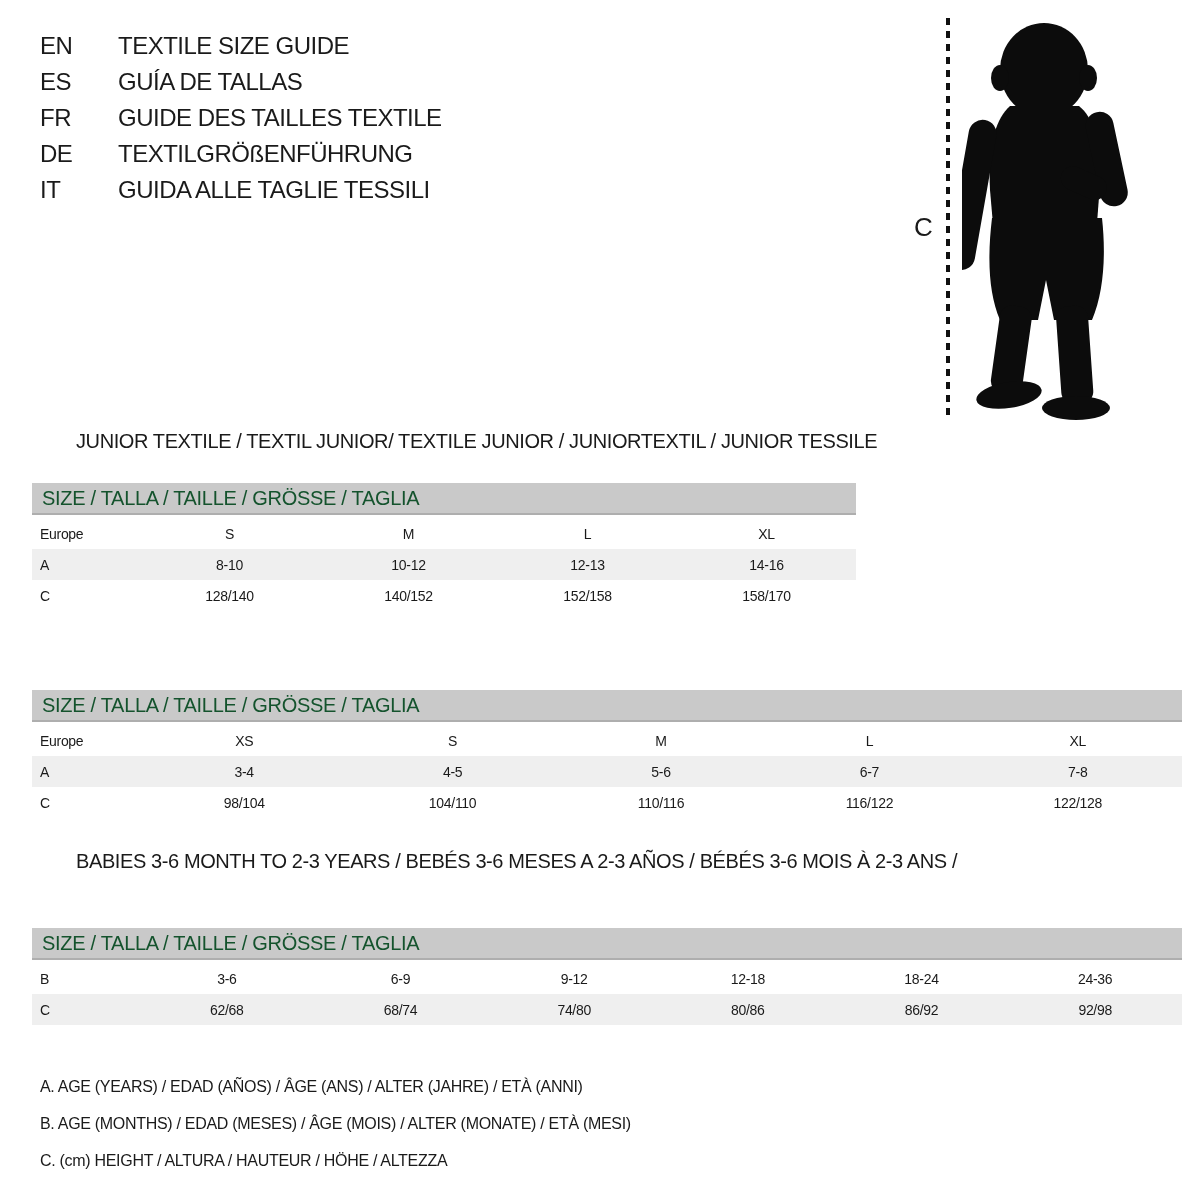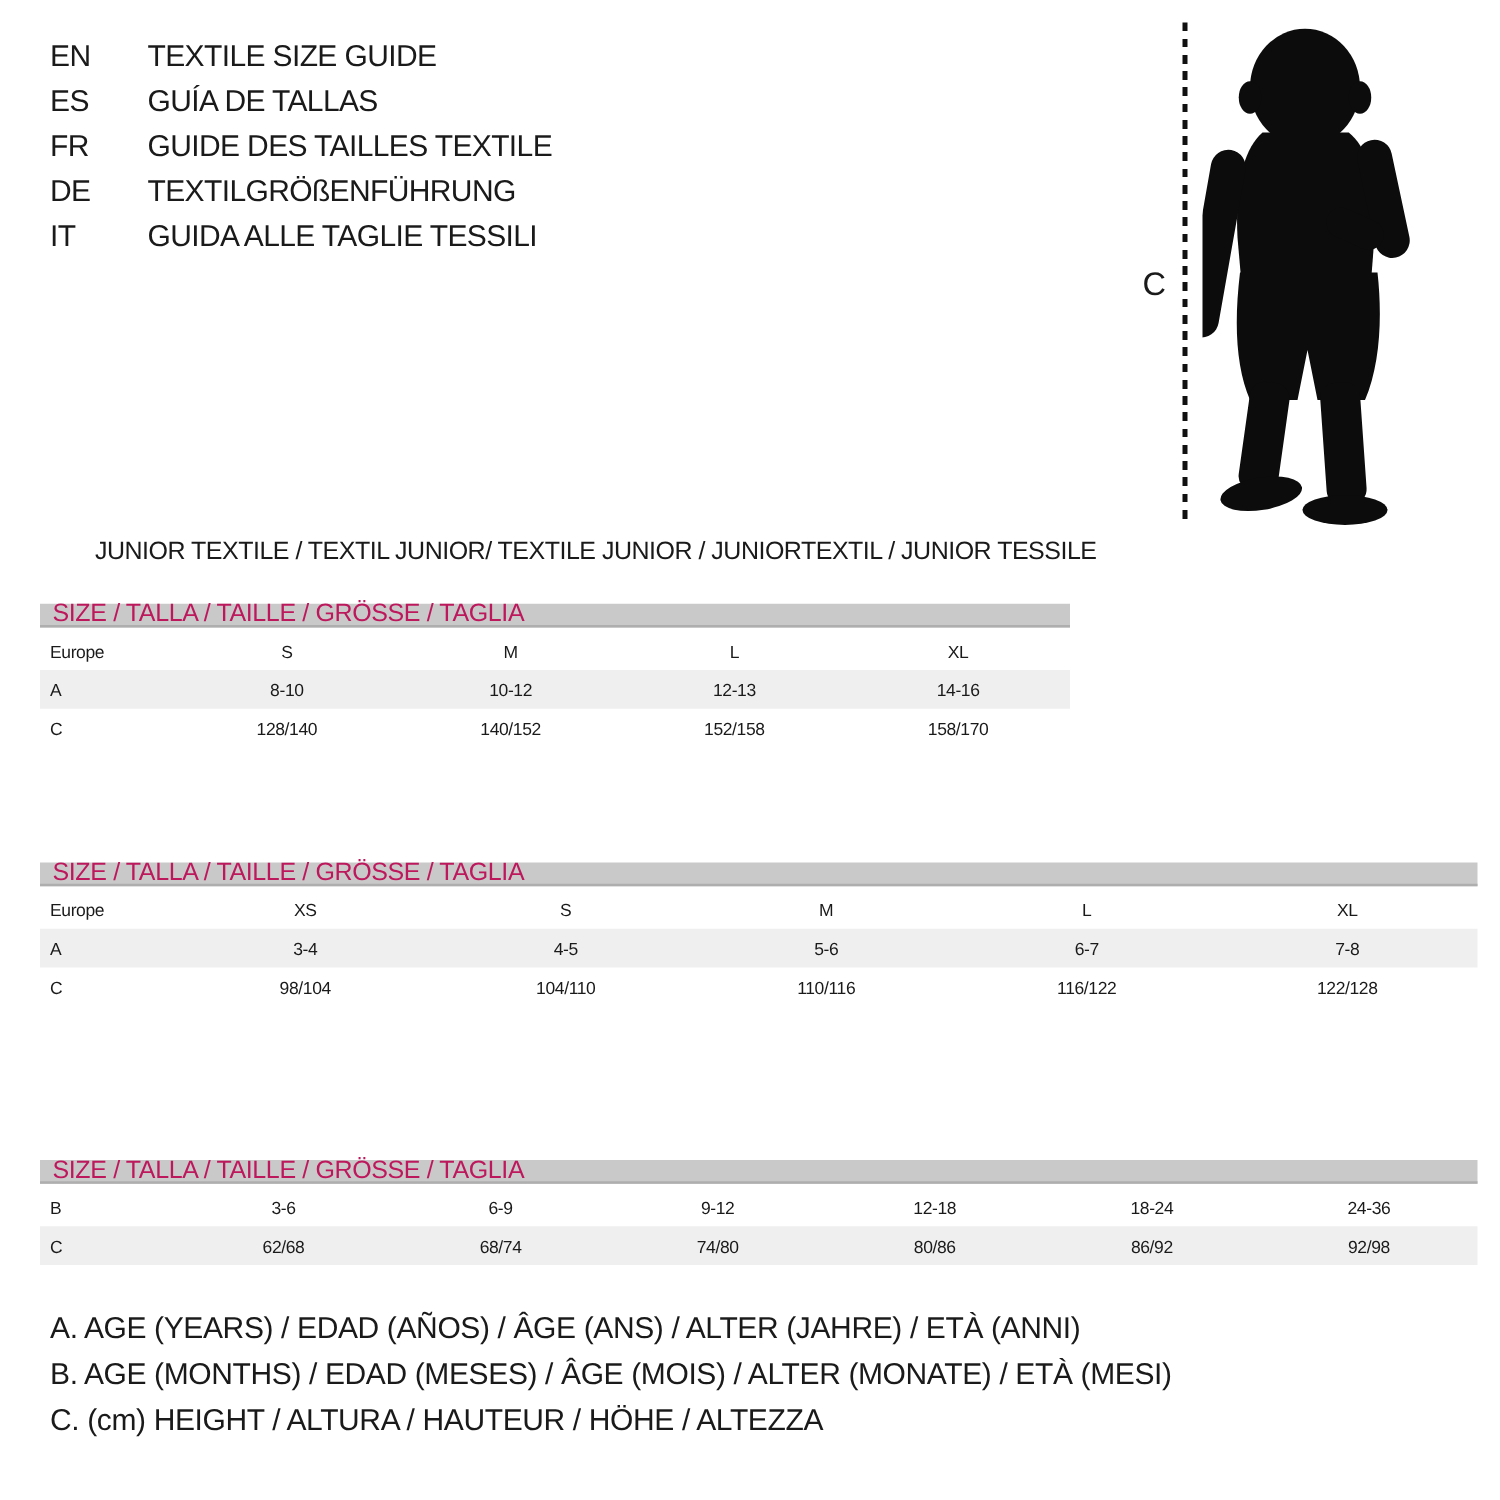--- a/index.html
+++ b/index.html
@@ -22,33 +22,33 @@
   .sec-title{position:absolute;left:40px;font-size:20px;letter-spacing:-0.4px;white-space:nowrap;margin-left:36px;}
   #junior-title{top:430px;}
   #children-title{top:642px;}
   #babies-title{top:843px;line-height:36px;}
   
   .table{position:absolute;left:32px;}
   #t1{top:483px;width:824px;}
   #t2{top:690px;width:1150px;}
   #t3{top:928px;width:1150px;}
   .banner{
-    height:19px;background:#c9c9c9;border-bottom:2px solid #aeaeae;
+    height:32px;background:#c9c9c9;border-bottom:2px solid #aeaeae;
     display:flex;align-items:center;padding-left:10px;margin-bottom:3px;
-    font-size:20px;color:#be185d;box-sizing:border-box;letter-spacing:-0.3px;
+    font-size:20px;color:#14532d;box-sizing:border-box;letter-spacing:-0.3px;
   }
   .row{display:grid;height:31px;align-items:center;font-size:14px;letter-spacing:-0.3px;}
   #t1 .row{grid-template-columns:108px repeat(4,1fr);}
   #t2 .row{grid-template-columns:108px repeat(5,1fr);}
   #t3 .row{grid-template-columns:108px repeat(6,1fr);}
   .row span{text-align:center;}
   .row .c0{text-align:left;padding-left:8px;}
   .row.alt{background:#efefef;}
   
-  .legend{position:absolute;left:40px;top:1044px;font-size:24px;line-height:37px;letter-spacing:-0.3px;}
+  .legend{position:absolute;left:40px;top:1068px;font-size:16px;line-height:37px;letter-spacing:-0.3px;}
 </style>
 </head>
 <body>
 
 <div class="canvas">
 
   <div class="langs">
     <div class="lang-row">
       <span class="lang-code">EN</span>
       <span>TEXTILE SIZE GUIDE</span>
@@ -138,20 +138,21 @@
       <span class="c0">C</span>
       <span>98/104</span>
       <span>104/110</span>
       <span>110/116</span>
       <span>116/122</span>
       <span>122/128</span>
     </div>
   </div>
 
   <div class="sec-title" id="babies-title">
+    <div>BABIES 3-6 MONTH TO 2-3 YEARS / BEBÉS 3-6 MESES A 2-3 AÑOS / BÉBÉS 3-6 MOIS À 2-3 ANS /</div>
   </div>
   <div class="table" id="t3">
     <div class="banner">SIZE / TALLA / TAILLE / GRÖSSE / TAGLIA</div>
     <div class="row">
       <span class="c0">B</span>
       <span>3-6</span>
       <span>6-9</span>
       <span>9-12</span>
       <span>12-18</span>
       <span>18-24</span>

